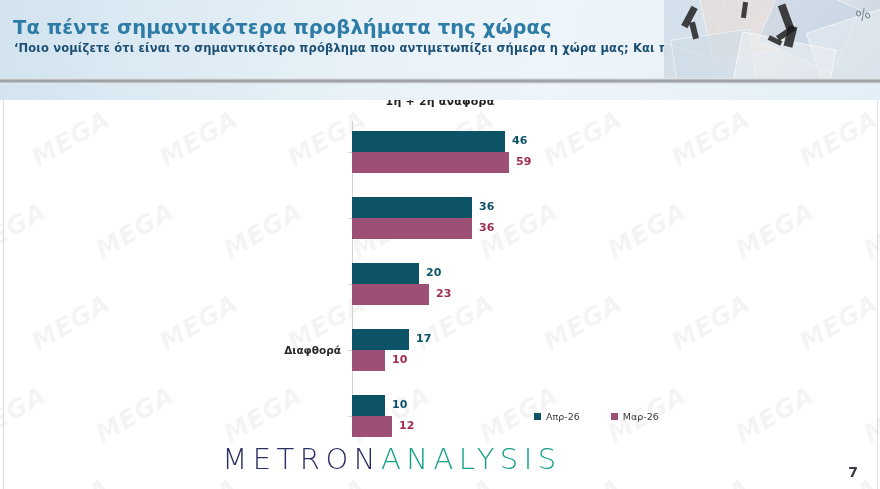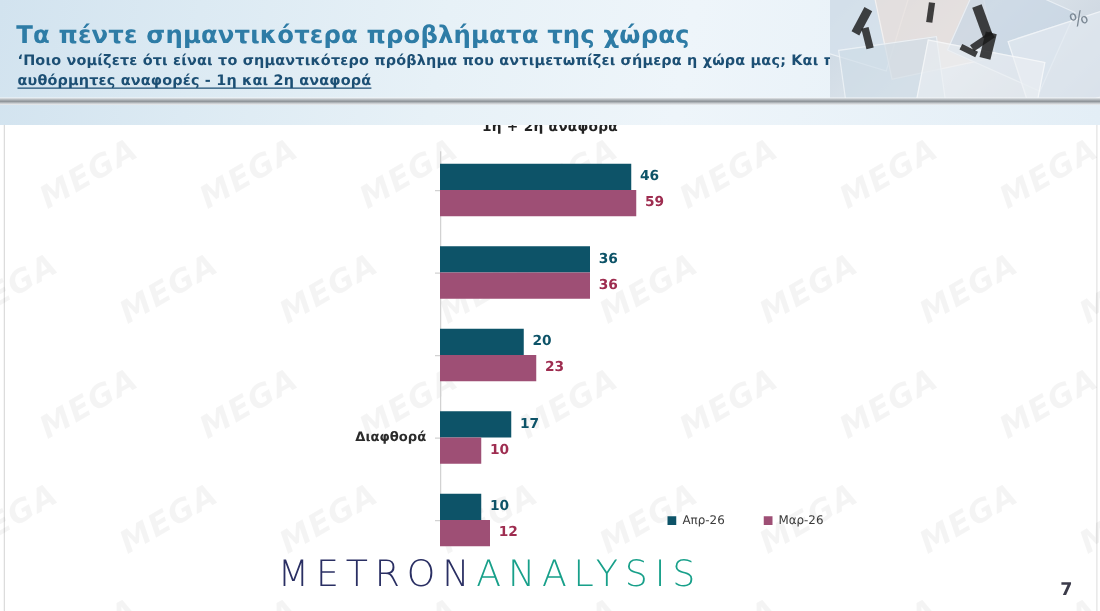--- a/index.html
+++ b/index.html
@@ -236,21 +236,20 @@
 
   <div class="slide-edge-left"></div>
   <div class="slide-edge-right"></div>
 
   <div id="header">
 
     <div id="title">Τα πέντε σημαντικότερα προβλήματα της χώρας</div>
 
     <div id="subtitle-1">‘Ποιο νομίζετε ότι είναι το σημαντικότερο πρόβλημα που αντιμετωπίζει σήμερα η χώρα μας; Και ποιο άλλο;’</div>
 
-    <div id="subtitle-2">αυθόρμητες αναφορές - 1η και 2η αναφορά</div>
 
     <div id="forum-logo">
       <div class="facet" style="left:-18px;top:-14px;width:74px;height:62px;transform:rotate(17deg);background:rgba(214,226,236,.75);"></div>
       <div class="facet" style="left:40px;top:-24px;width:86px;height:80px;transform:rotate(-12deg);background:rgba(232,222,218,.7);"></div>
       <div class="facet" style="left:104px;top:-10px;width:82px;height:70px;transform:rotate(24deg);background:rgba(200,214,228,.7);"></div>
       <div class="facet" style="left:150px;top:18px;width:86px;height:66px;transform:rotate(-18deg);background:rgba(226,234,241,.7);"></div>
       <div class="facet" style="left:10px;top:34px;width:80px;height:58px;transform:rotate(-8deg);background:rgba(206,219,231,.65);"></div>
       <div class="facet" style="left:72px;top:40px;width:96px;height:56px;transform:rotate(11deg);background:rgba(236,240,244,.6);"></div>
 
       <div class="fig" style="left:22px;top:6px;width:7px;height:22px;transform:rotate(28deg);"></div>

